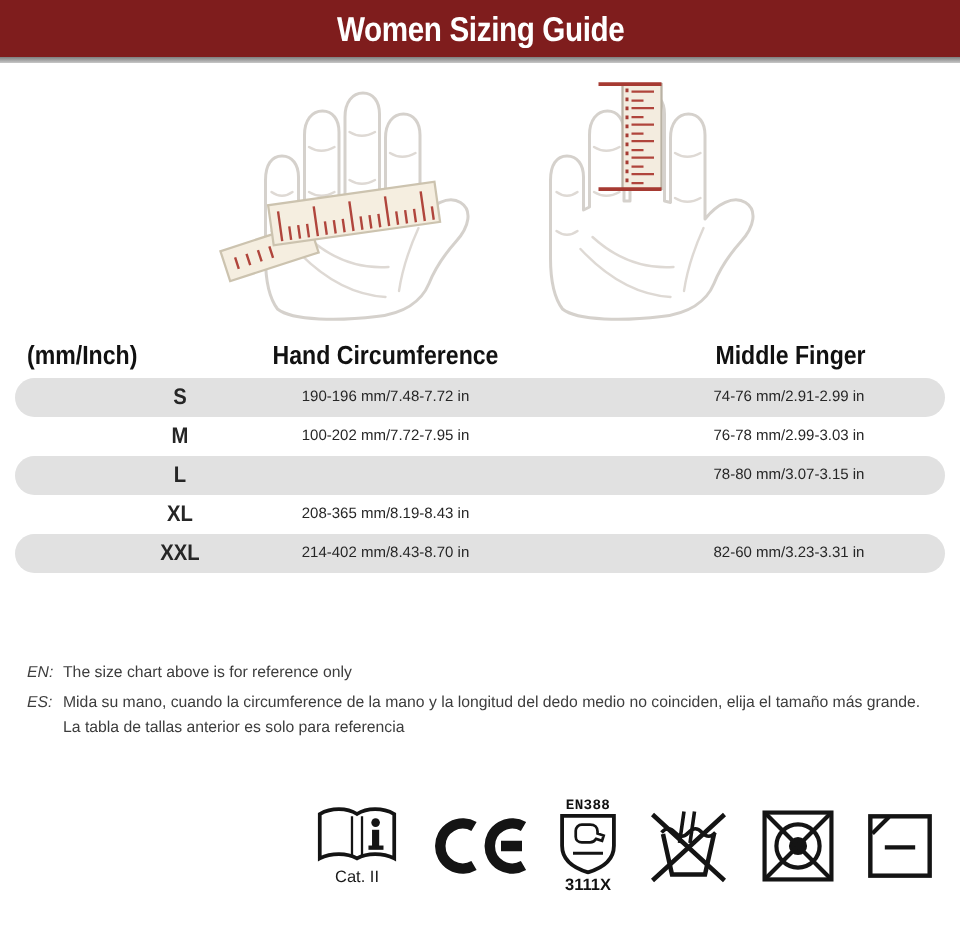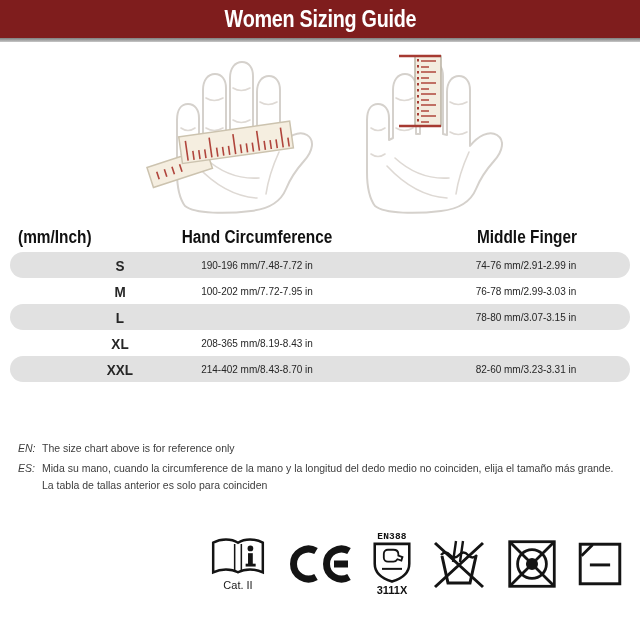--- a/index.html
+++ b/index.html
@@ -127,21 +127,21 @@
   <div class="note">
     <div class="lbl">EN:</div>
     <div class="txt">
       <div>The size chart above is for reference only</div>
     </div>
   </div>
   <div class="note">
     <div class="lbl">ES:</div>
     <div class="txt">
       <div>Mida su mano, cuando la circumference de la mano y la longitud del dedo medio no coinciden, elija el tamaño más grande.</div>
-      <div>La tabla de tallas anterior es solo para coinciden</div>
+      <div>La tabla de tallas anterior es solo para referencia</div>
     </div>
   </div>
 </div>
 
 <div class="certs">
 
   <div class="cert">
     <svg width="60" height="42" viewBox="0 0 60 44">
       <path class="ic" stroke-width="2.6" d="M30,7 C23,2.5 12,2.5 4,7 L4,38 C12,34 23,34 30,38 C37,34 48,34 56,38 L56,7 C48,2.5 37,2.5 30,7 Z"></path>
       <path class="ic" stroke-width="1.6" d="M26.5,8.5 L26.5,36.5 M33.5,8.5 L33.5,36.5"></path>

